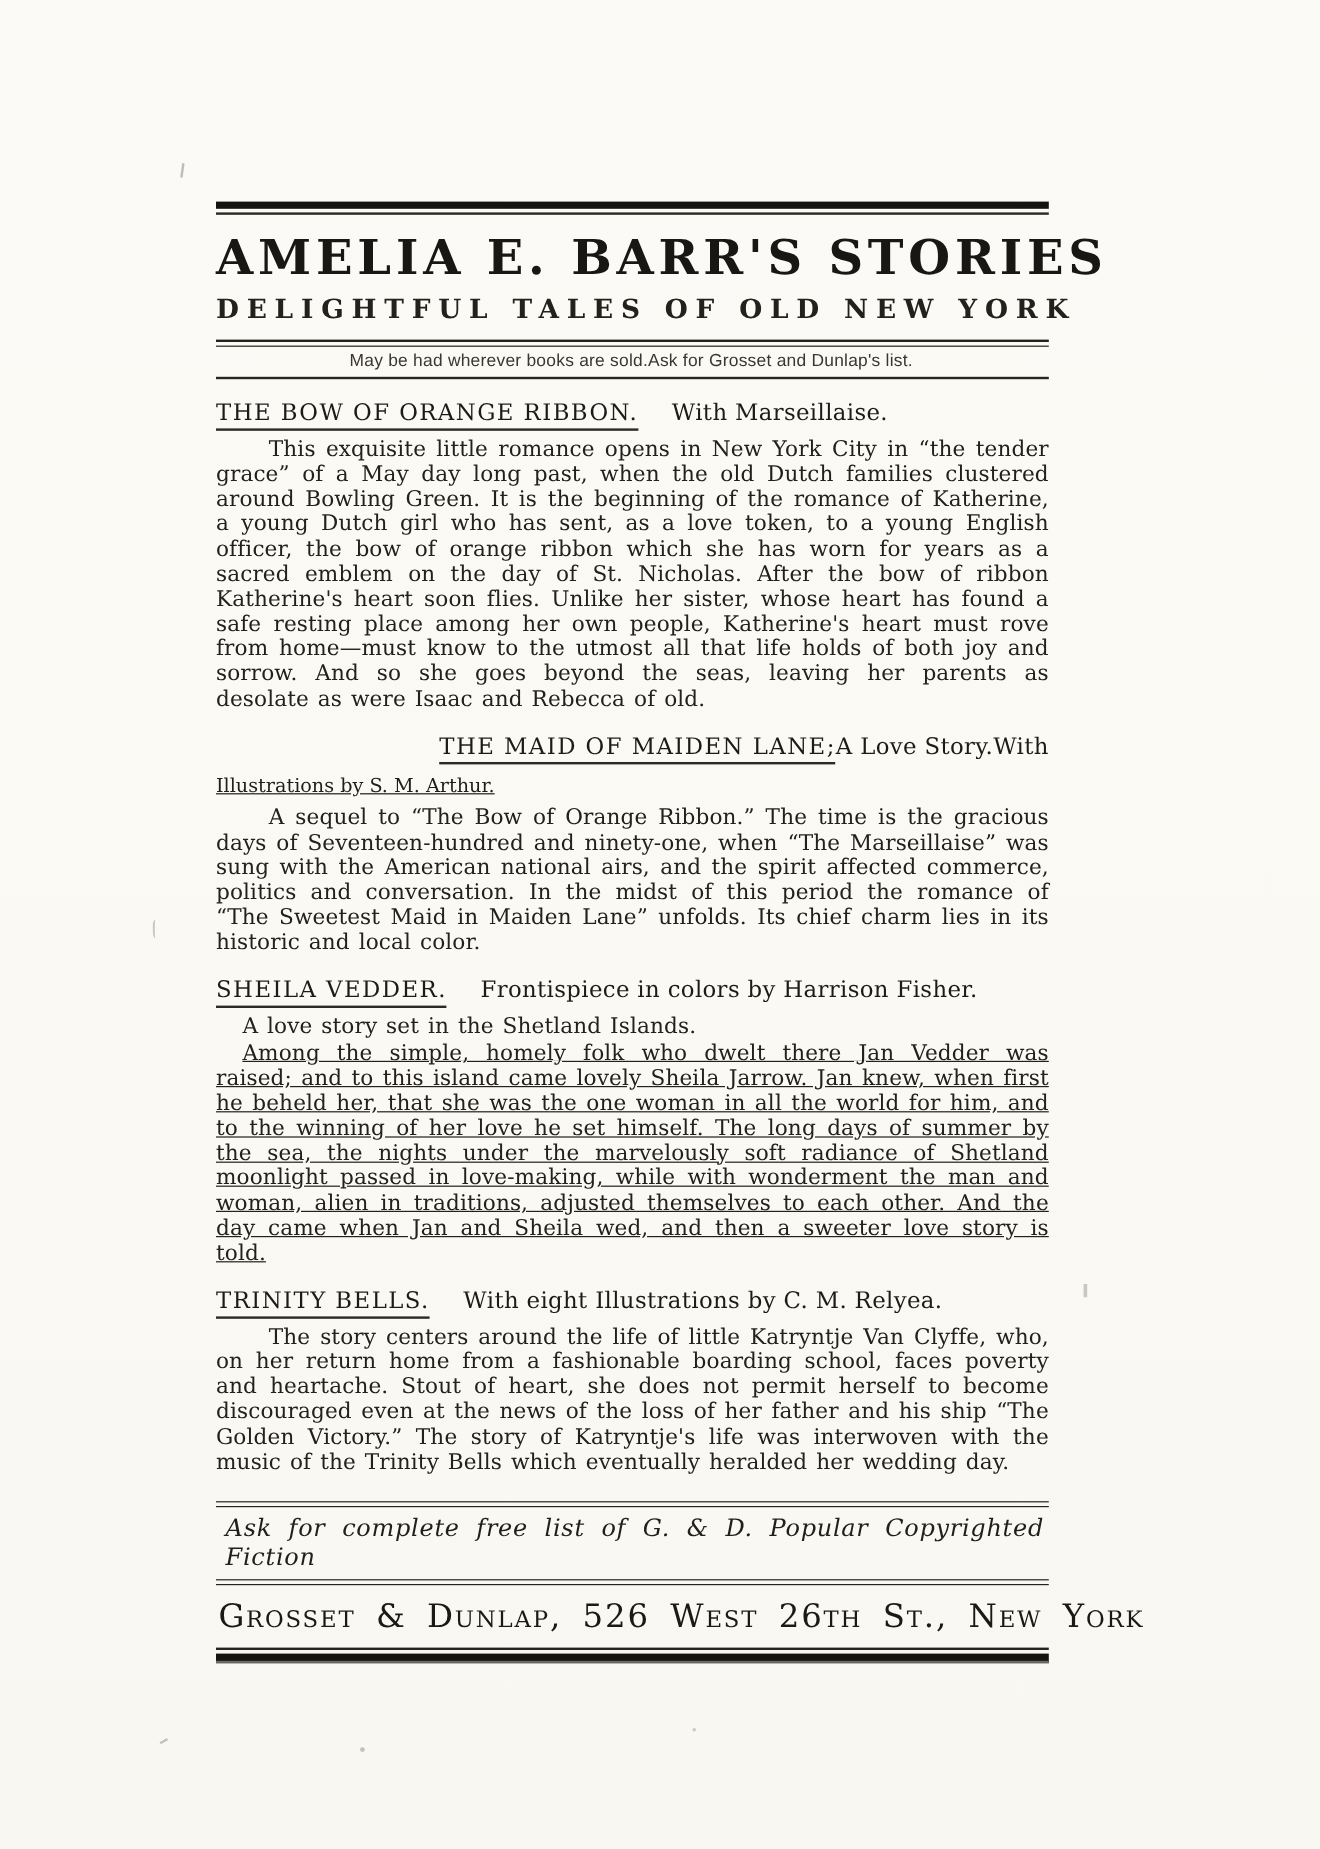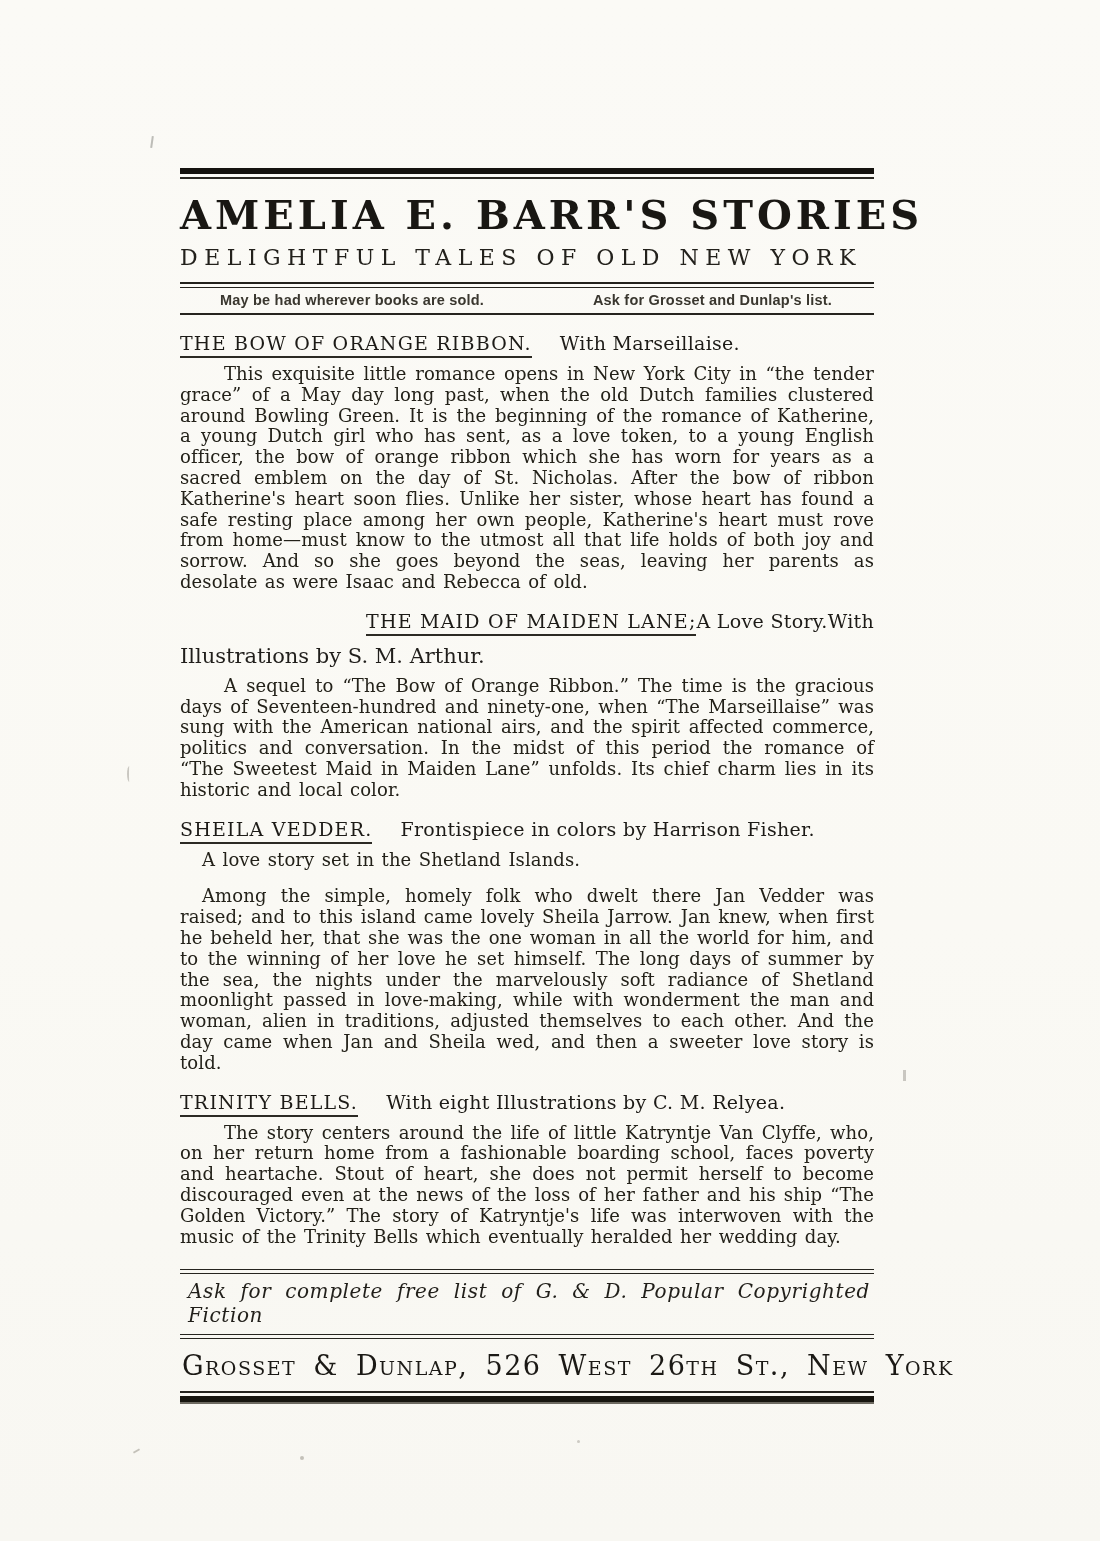--- a/index.html
+++ b/index.html
@@ -55,31 +55,31 @@
     margin: 12px 0 0;
     font-size: 40px;
     font-weight: 700;
     letter-spacing: 4px;
     white-space: nowrap;
     color: #191713;
   }
   h2.subtitle {
     margin: 7px 0 0;
     font-size: 22px;
-    font-weight: 400;
+    font-weight: 700;
     letter-spacing: 6.5px;
     white-space: nowrap;
     color: #23211c;
   }
   .notice {
     display: flex;
-    justify-content: space-between;
+    justify-content: center;
     padding: 4px 42px 5px 40px;
     font-family: "Liberation Sans", sans-serif;
-    font-weight: 700;
+    font-weight: 400;
     font-size: 14.5px;
     color: #3a372f;
     letter-spacing: 0.2px;
   }
 
   
   section { margin-top: 17px; }
   .sec-head {
     font-size: 19px;
     margin-bottom: 10px;
@@ -92,33 +92,34 @@
     padding-bottom: 2px;
   }
   .sec-suffix { margin-left: 28px; letter-spacing: 0.3px; }
   .sec-head.spread {
     display: flex;
     justify-content: flex-end;
     align-items: baseline;
   }
   .sec-head.spread .sec-suffix { margin-left: 0; }
   .head-line2 {
-    font-size: 21px;
+    font-size: 16px;
     margin: -2px 0 8px;
+    text-decoration: underline;
   }
   p {
     margin: 0;
     text-align: justify;
     font-size: 18px;
     line-height: 20.8px;
     letter-spacing: 0.1px;
     word-spacing: 1.6px;
     color: #232119;
   }
-  p + p { margin-top: 16px; }
+  p + p { margin-top: 2px; text-decoration: underline; }
   p.indent { text-indent: 44px; }
   p.indent-sm { text-indent: 22px; }
 
   
   .footer { margin-top: 22px; }
   .promo {
     font-style: italic;
     font-weight: 400;
     font-size: 20px;
     letter-spacing: 0.6px;

